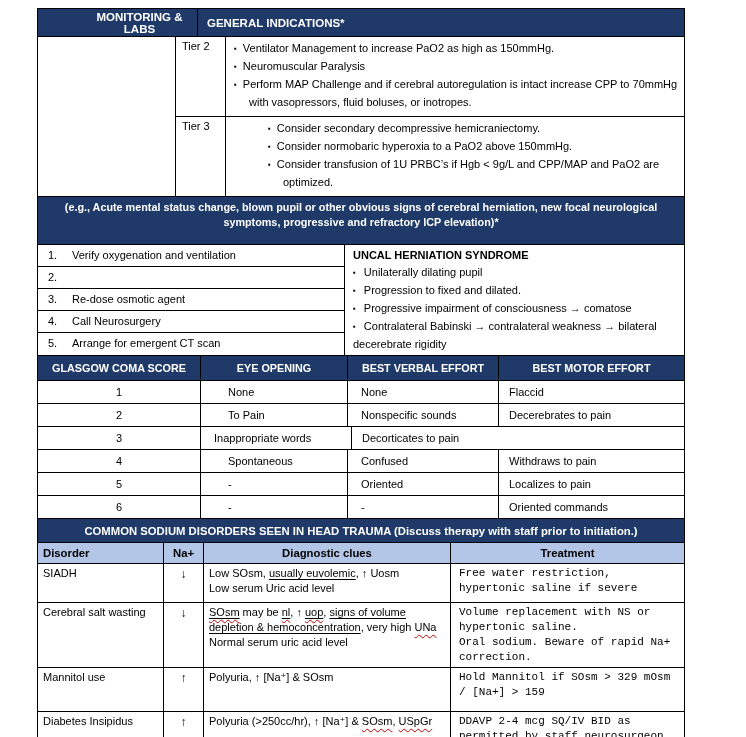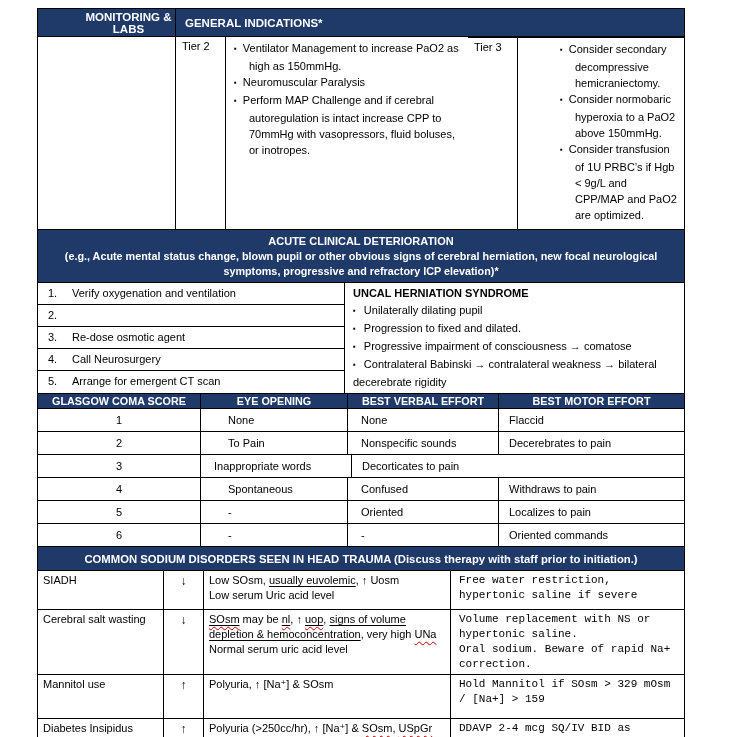--- a/index.html
+++ b/index.html
@@ -5,25 +5,25 @@
   html,body{margin:0;padding:0;background:#fff;width:746px;height:737px;overflow:hidden;}
   body{font-family:"Liberation Sans","DejaVu Sans",sans-serif;font-size:11px;color:#000;-webkit-font-smoothing:antialiased;}
   *{box-sizing:border-box;}
   #doc{position:absolute;left:37px;top:8px;width:648px;border:1px solid #000;border-bottom:none;background:#fff;}
 
   .row{display:flex;border-bottom:1px solid #000;}
   .navy{background:#1f3a68;color:#fff;}
 
   
   .hdrA{height:28px;align-items:center;}
-  .hdrA .c1{width:138px;text-align:center;font-weight:bold;font-size:11.5px;border-right:1px solid #000;align-self:stretch;display:flex;align-items:center;justify-content:center;padding-left:44px;}
+  .hdrA .c1{width:160px;text-align:center;font-weight:bold;font-size:11.5px;border-right:1px solid #000;align-self:stretch;display:flex;align-items:center;justify-content:center;padding-left:44px;}
   .hdrA .c2{flex:1;font-weight:bold;font-size:11.5px;padding-left:9px;}
   .bodyA{display:flex;border-bottom:1px solid #000;}
   .bodyA .left-empty{width:138px;border-right:1px solid #000;}
-  .bodyA .tiers{flex:1;display:flex;flex-direction:row;}
+  .bodyA .tiers{flex:1;display:flex;flex-direction:column;}
   .tier-row{display:flex;}
   .tier-row + .tier-row{border-top:1px solid #000;gap:34px;}
   .tier-label{width:50px;border-right:1px solid #000;padding:3px 0 0 6px;}
   .tier-content{flex:1;padding:3px 6px 6px 8px;}
   .t2{min-height:66px;}
   .t3{min-height:50px;}
 
   .bi{padding-left:15px;text-indent:-15px;line-height:16px;}
   .blt{font-size:8px;margin-right:6px;position:relative;top:-1px;}
 
@@ -38,21 +38,21 @@
   .step-row{display:flex;padding:3px 4px 3px 10px;border-bottom:1px solid #000;flex:0 0 auto;line-height:15px;}
   .step-row:last-child{border-bottom:none;flex:1;}
   .step-num{width:24px;flex:0 0 24px;}
   .step-text{flex:1;}
   .uncal{flex:1;border-left:1px solid #000;padding:2px 6px 2px 8px;}
   .uncal-title{font-weight:bold;line-height:17px;}
   .bi2{line-height:17px;}
   .bi2 .blt{margin-right:8px;}
 
   
-  .gcs-h{height:15px;}
+  .gcs-h{height:25px;}
   .gcs-h .gc{display:flex;align-items:center;justify-content:center;font-weight:bold;font-size:10.8px;border-right:1px solid #000;}
   .gc:last-child{border-right:none!important;}
   .gc0{width:163px;flex:0 0 163px;}
   .gc1{width:147px;flex:0 0 147px;}
   .gc2{width:151px;flex:0 0 151px;}
   .gc3{flex:1;}
   .grow{height:23px;}
   .grow .gc{border-right:1px solid #000;display:flex;align-items:center;}
   .grow .gc0{justify-content:center;}
   .grow .gc1{padding-left:27px;}
@@ -102,21 +102,20 @@
         <div class="tier-content">
             <div class="bi"><span class="blt">▪</span>Consider secondary decompressive hemicraniectomy.</div>
             <div class="bi"><span class="blt">▪</span>Consider normobaric hyperoxia to a PaO2 above 150mmHg.</div>
             <div class="bi"><span class="blt">▪</span>Consider transfusion of 1U PRBC’s if Hgb &lt; 9g/L and CPP/MAP and PaO2 are optimized.</div>
           </div>
       </div>
     </div>
   </div>
 
   <div class="row navy bannerB">
-    <div class="t">ACUTE CLINICAL DETERIORATION</div>
     <div class="s">(e.g., Acute mental status change, blown pupil or other obvious signs of cerebral herniation, new focal neurological symptoms, progressive and refractory ICP elevation)*</div>
   </div>
 
   <div class="secC">
     <div class="steps">
         <div class="step-row">
           <span class="step-num">1.</span>
           <span class="step-text">Verify oxygenation and ventilation</span>
         </div>
         <div class="step-row">
@@ -185,20 +184,26 @@
       <div class="row grow">
         <div class="gc gc0">6</div>
         <div class="gc gc1">-</div>
         <div class="gc gc2">-</div>
         <div class="gc gc3">Oriented commands</div>
       </div>
     </div>
 
   <div class="row navy bannerE">COMMON SODIUM DISORDERS SEEN IN HEAD TRAUMA (Discuss therapy with staff prior to initiation.)</div>
 
+  <div class="row na-h">
+    <div class="nc nc0">Disorder</div>
+    <div class="nc nc1">Na+</div>
+    <div class="nc nc2">Diagnostic clues</div>
+    <div class="nc nc3">Treatment</div>
+  </div>
   <div>
       <div class="row na-row" style="min-height: 39px;">
         <div class="nc nc0">SIADH</div>
         <div class="nc nc1">↓</div>
         <div class="nc nc2">
           <div><span>Low SOsm, </span><span class="u">usually euvolemic</span><span>, ↑ Uosm</span></div>
           <div><span>Low serum Uric acid level</span></div>
         </div>
         <div class="nc nc3">
           <div><span>Free water restriction, hypertonic saline if severe</span></div>

